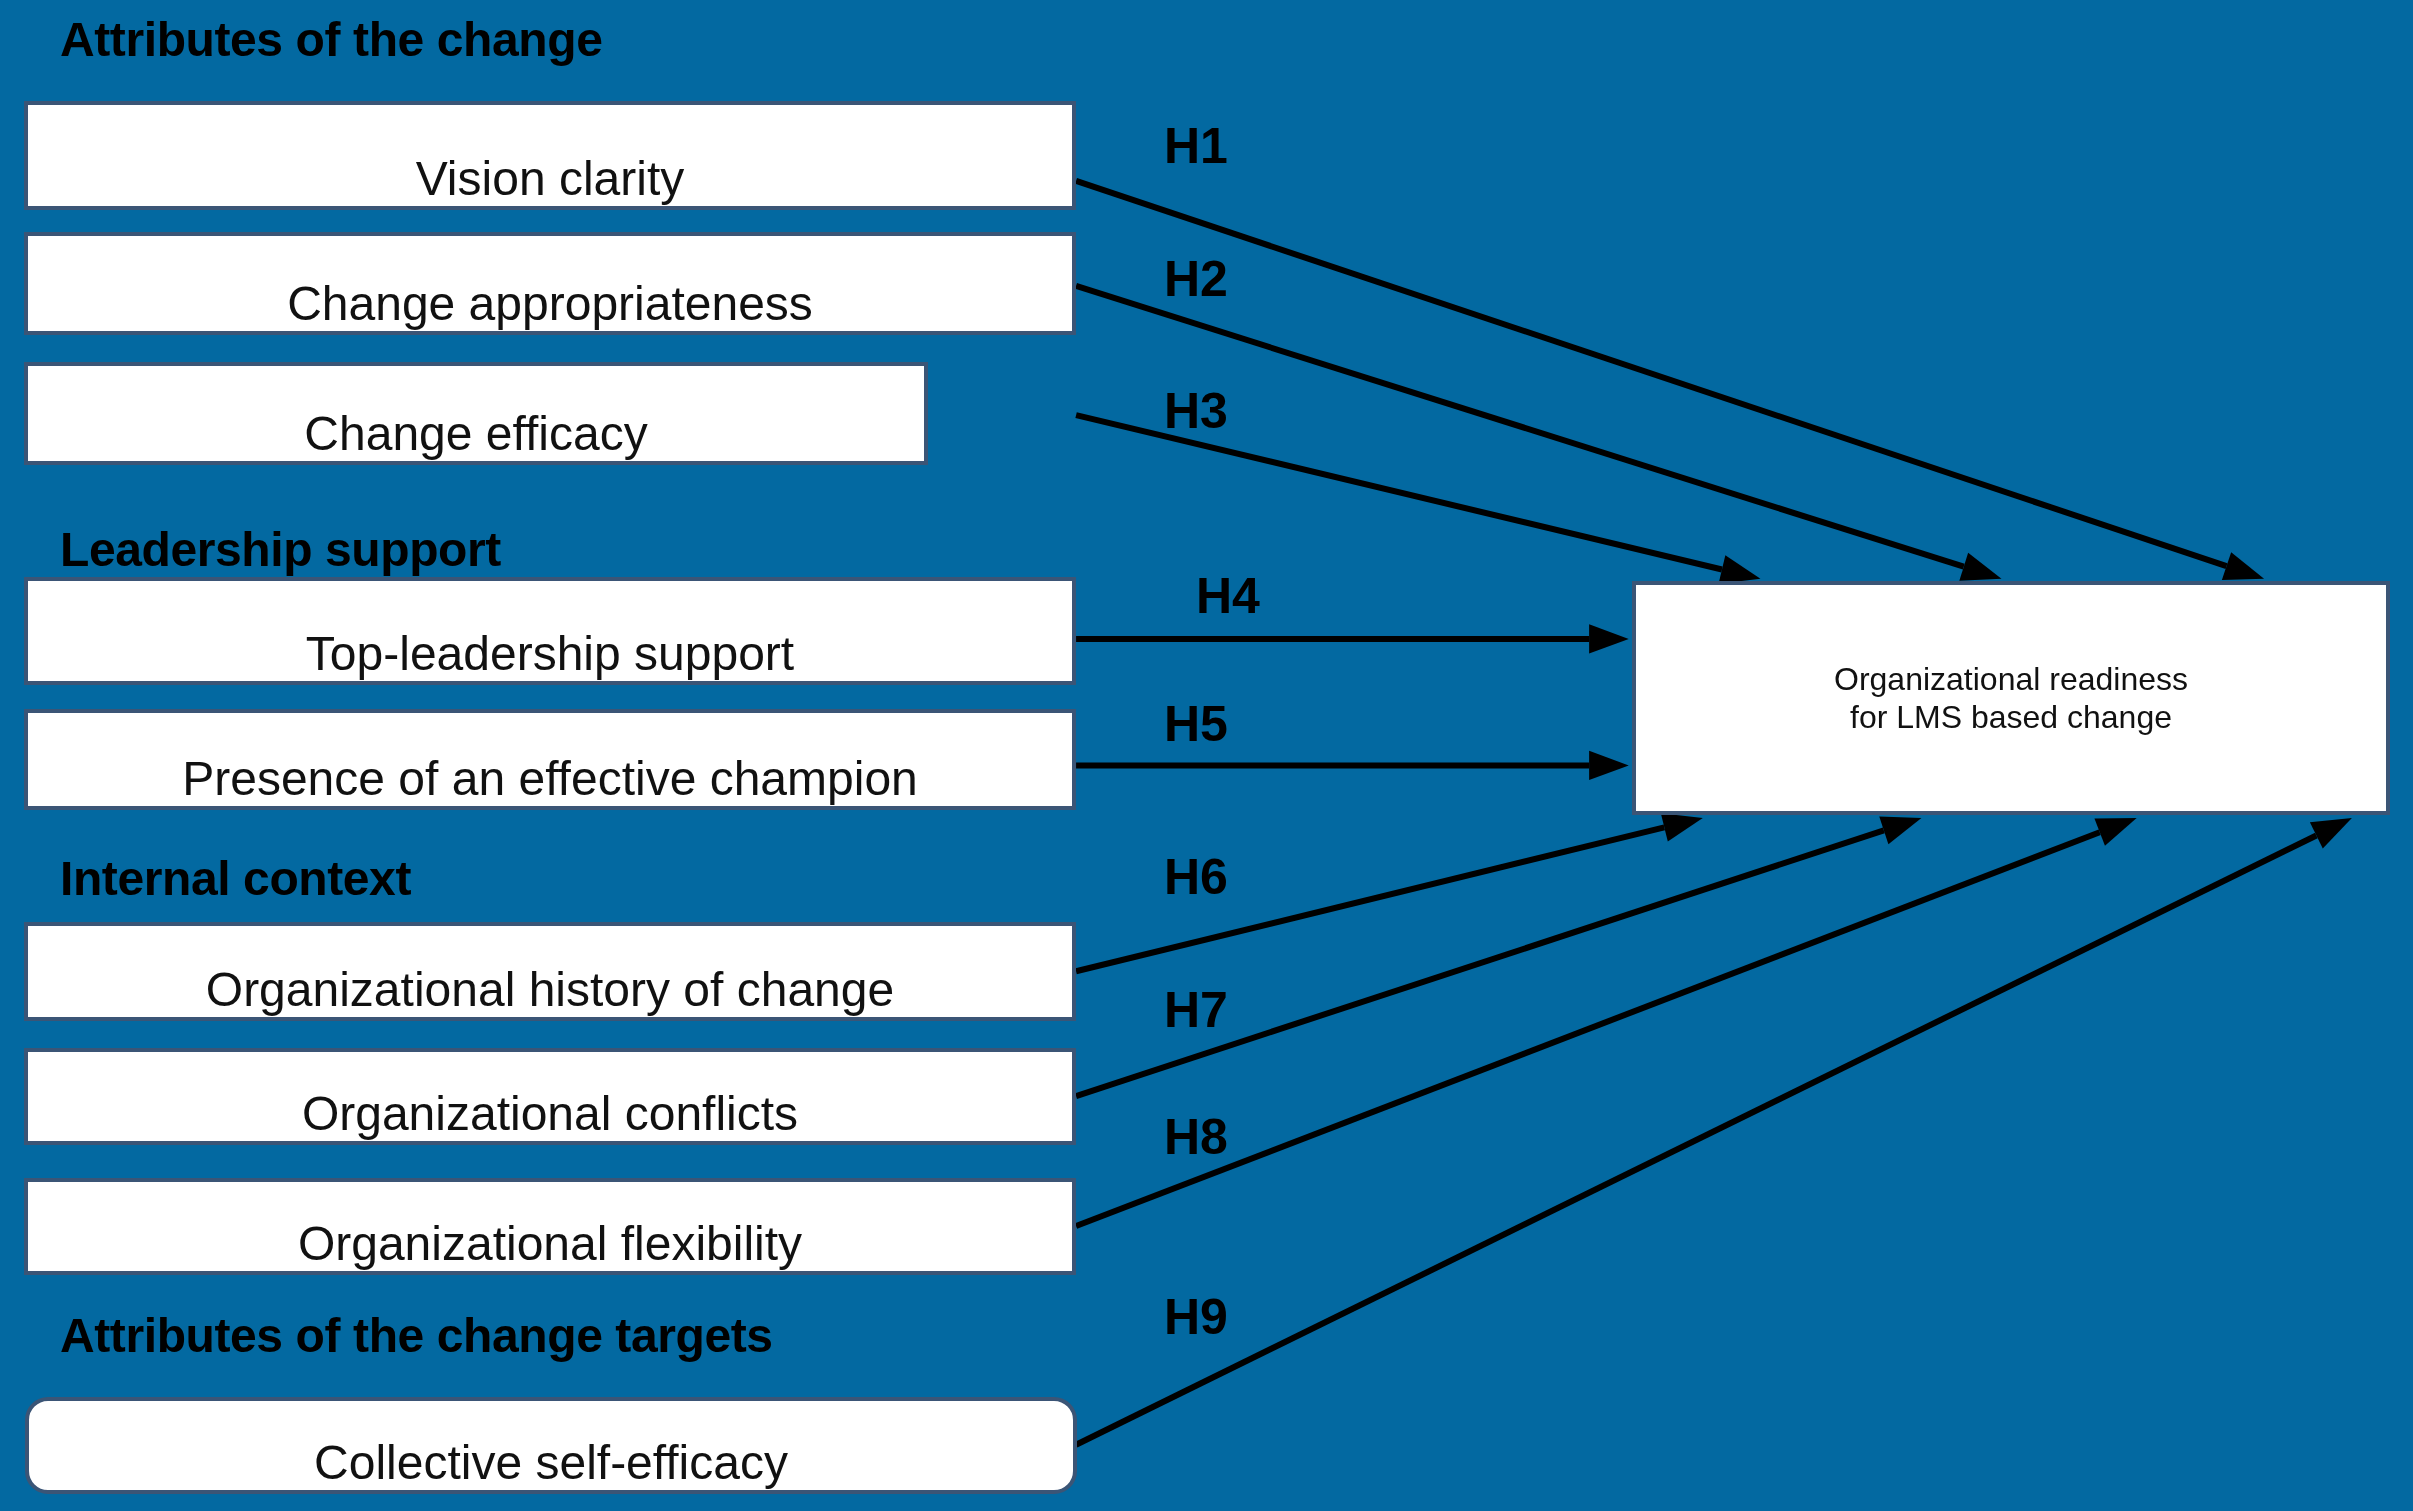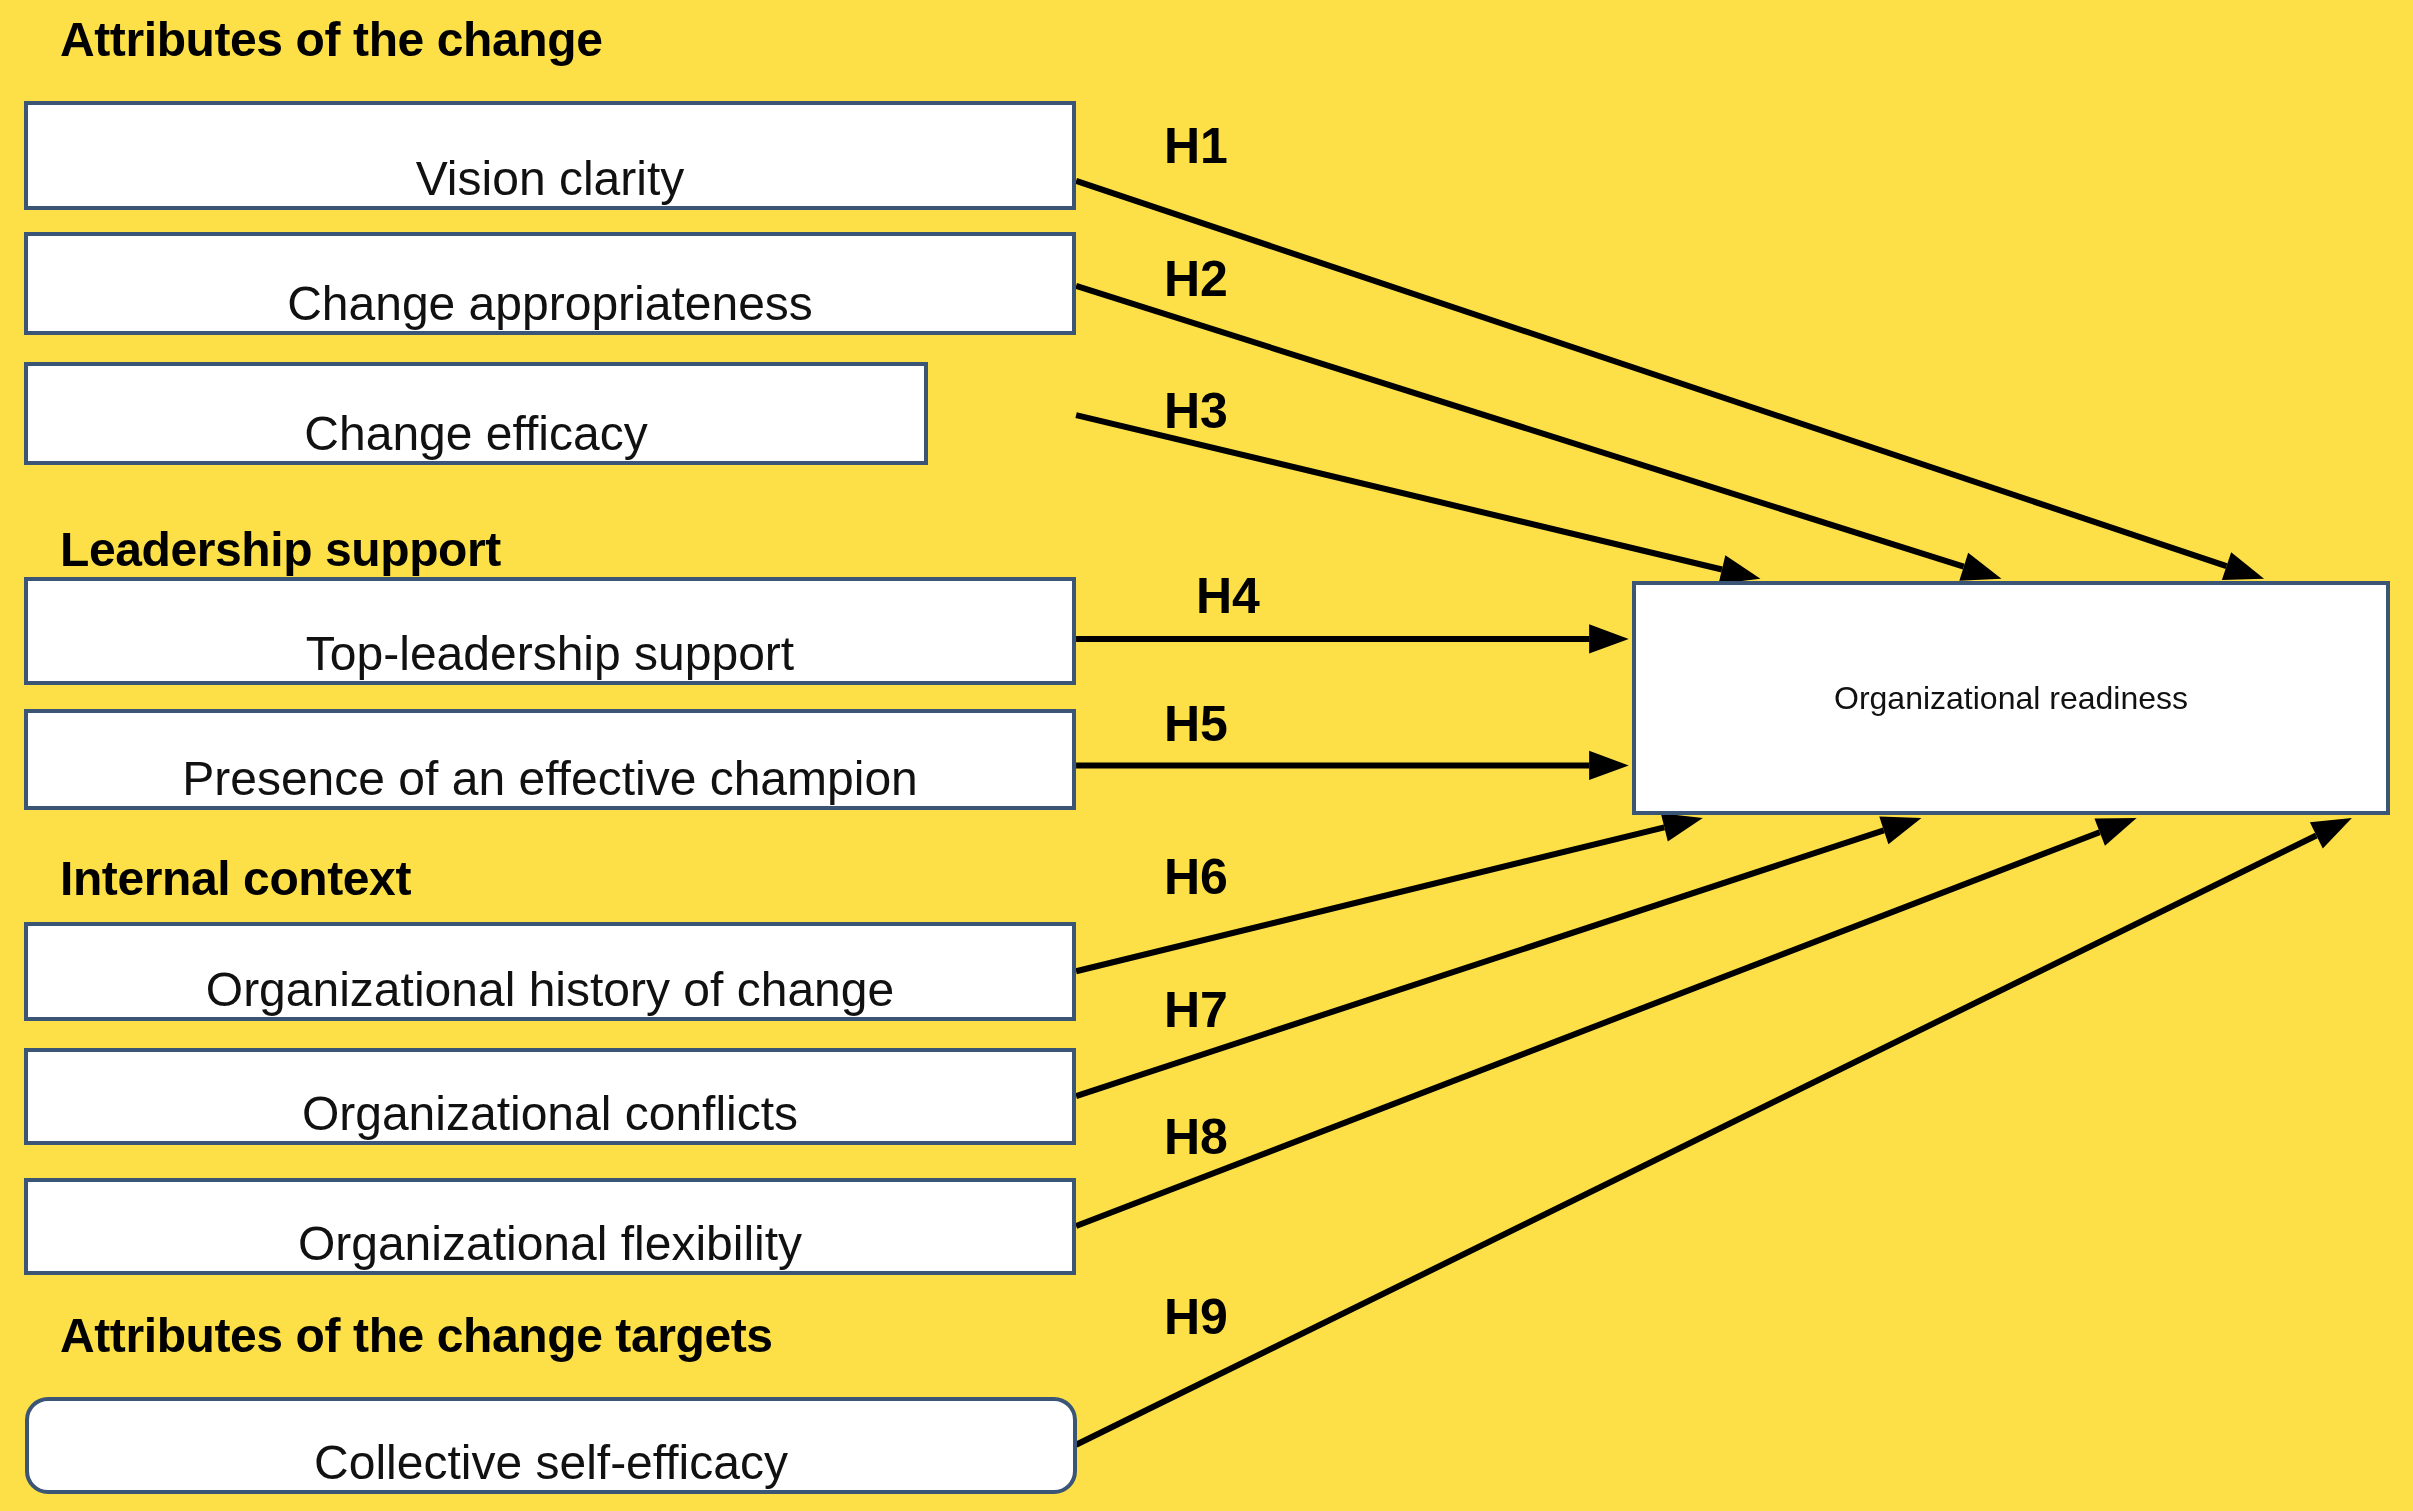--- a/index.html
+++ b/index.html
@@ -4,21 +4,21 @@
 <style>
   html, body {
     margin: 0;
     padding: 0;
     background: #ffffff;
   }
   #diagram-root {
     position: relative;
     width: 2413px;
     height: 1512px;
-    background: #fde047;
+    background: #0369a1;
     font-family: "Liberation Sans", sans-serif;
     overflow: hidden;
   }
   .group-header {
     position: absolute;
     font-family: "Liberation Sans", sans-serif;
     font-weight: bold;
     font-size: 48px;
     line-height: 1;
     color: #000000;
@@ -150,20 +150,21 @@
       </div>
       <div class="group-header" style="left: 60px; top: 1312px;">Attributes of the change targets</div>
       <div class="construct-box" style="left: 25px; top: 1397px; width: 1052px; height: 97px; border-color: rgb(59, 85, 118); border-radius: 23px;">
         <span class="construct-label">Collective self-efficacy</span>
       </div>
     </div>
 
   <div class="outcome-box" id="outcome-box" style="left: 1632px; top: 581px; width: 758px; height: 234px; border-color: rgb(59, 85, 118);">
     <div class="outcome-label">
       <span>Organizational readiness</span><br>
+      <span>for LMS based change</span>
     </div>
   </div>
 
 <div class="hyp-label" style="left: 1164px; top: 121px;">H1</div>
     <div class="hyp-label" style="left: 1164px; top: 254px;">H2</div>
     <div class="hyp-label" style="left: 1164px; top: 386px;">H3</div>
     <div class="hyp-label" style="left: 1196px; top: 571px; text-align: right;">H4</div>
     <div class="hyp-label" style="left: 1164px; top: 699px;">H5</div>
     <div class="hyp-label" style="left: 1164px; top: 852px;">H6</div>
     <div class="hyp-label" style="left: 1164px; top: 985px;">H7</div>

